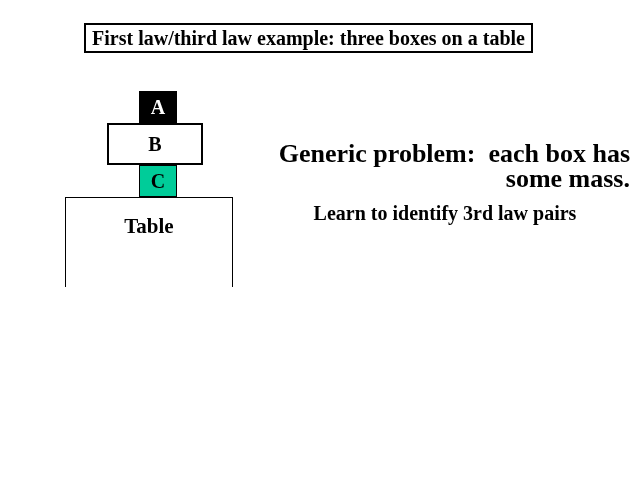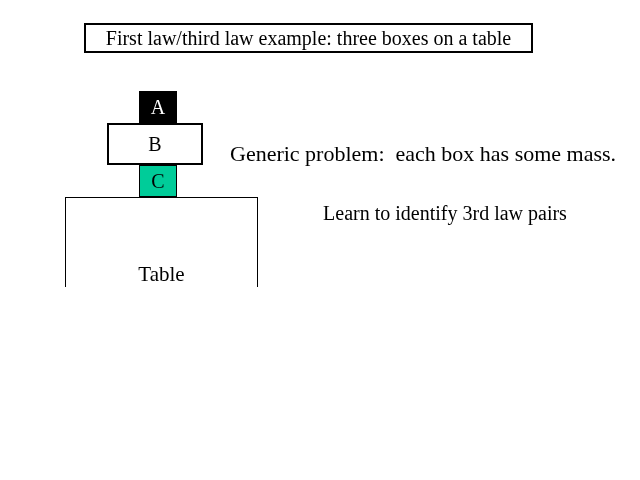--- a/index.html
+++ b/index.html
@@ -8,20 +8,21 @@
     background: #ffffff;
   }
   .slide {
     position: relative;
     width: 640px;
     height: 480px;
     background: #ffffff;
     overflow: hidden;
     font-family: "Liberation Serif", "DejaVu Serif", serif;
     color: #000000;
+    font-weight: bold;
   }
   .abs { position: absolute; box-sizing: border-box; }
 
   .title-box {
     left: 84px; top: 23px; width: 449px; height: 30px;
     border: 2px solid #000000;
     background: #ffffff;
     display: flex; align-items: center; justify-content: center;
     font-size: 20px;
     white-space: nowrap;
@@ -42,33 +43,33 @@
     font-size: 20px;
   }
   .box-c {
     left: 139px; top: 165px; width: 38px; height: 32px;
     background: #00cc99;
     border: 1px solid #000000;
     display: flex; align-items: center; justify-content: center;
     font-size: 20px;
   }
   .table-box {
-    left: 65px; top: 197px; width: 193px; height: 90px;
+    left: 65px; top: 197px; width: 168px; height: 90px;
     background: #ffffff;
     border: 1px solid #000000;
     border-bottom: none;
-    display: flex; align-items: flex-end; justify-content: center;
+    display: flex; align-items: flex-start; justify-content: center;
     padding-top: 16px;
     font-size: 21px;
   }
 
   .note-generic {
     left: 230px; top: 91px; width: 400px;
-    text-align: left;
-    font-size: 22px;
+    text-align: right;
+    font-size: 26px;
     line-height: 25px;
     white-space: pre-wrap;
   }
   .note-pairs {
     left: 300px; top: 201px; width: 290px;
     text-align: center;
     font-size: 20px;
     line-height: 24px;
     white-space: nowrap;
   }

